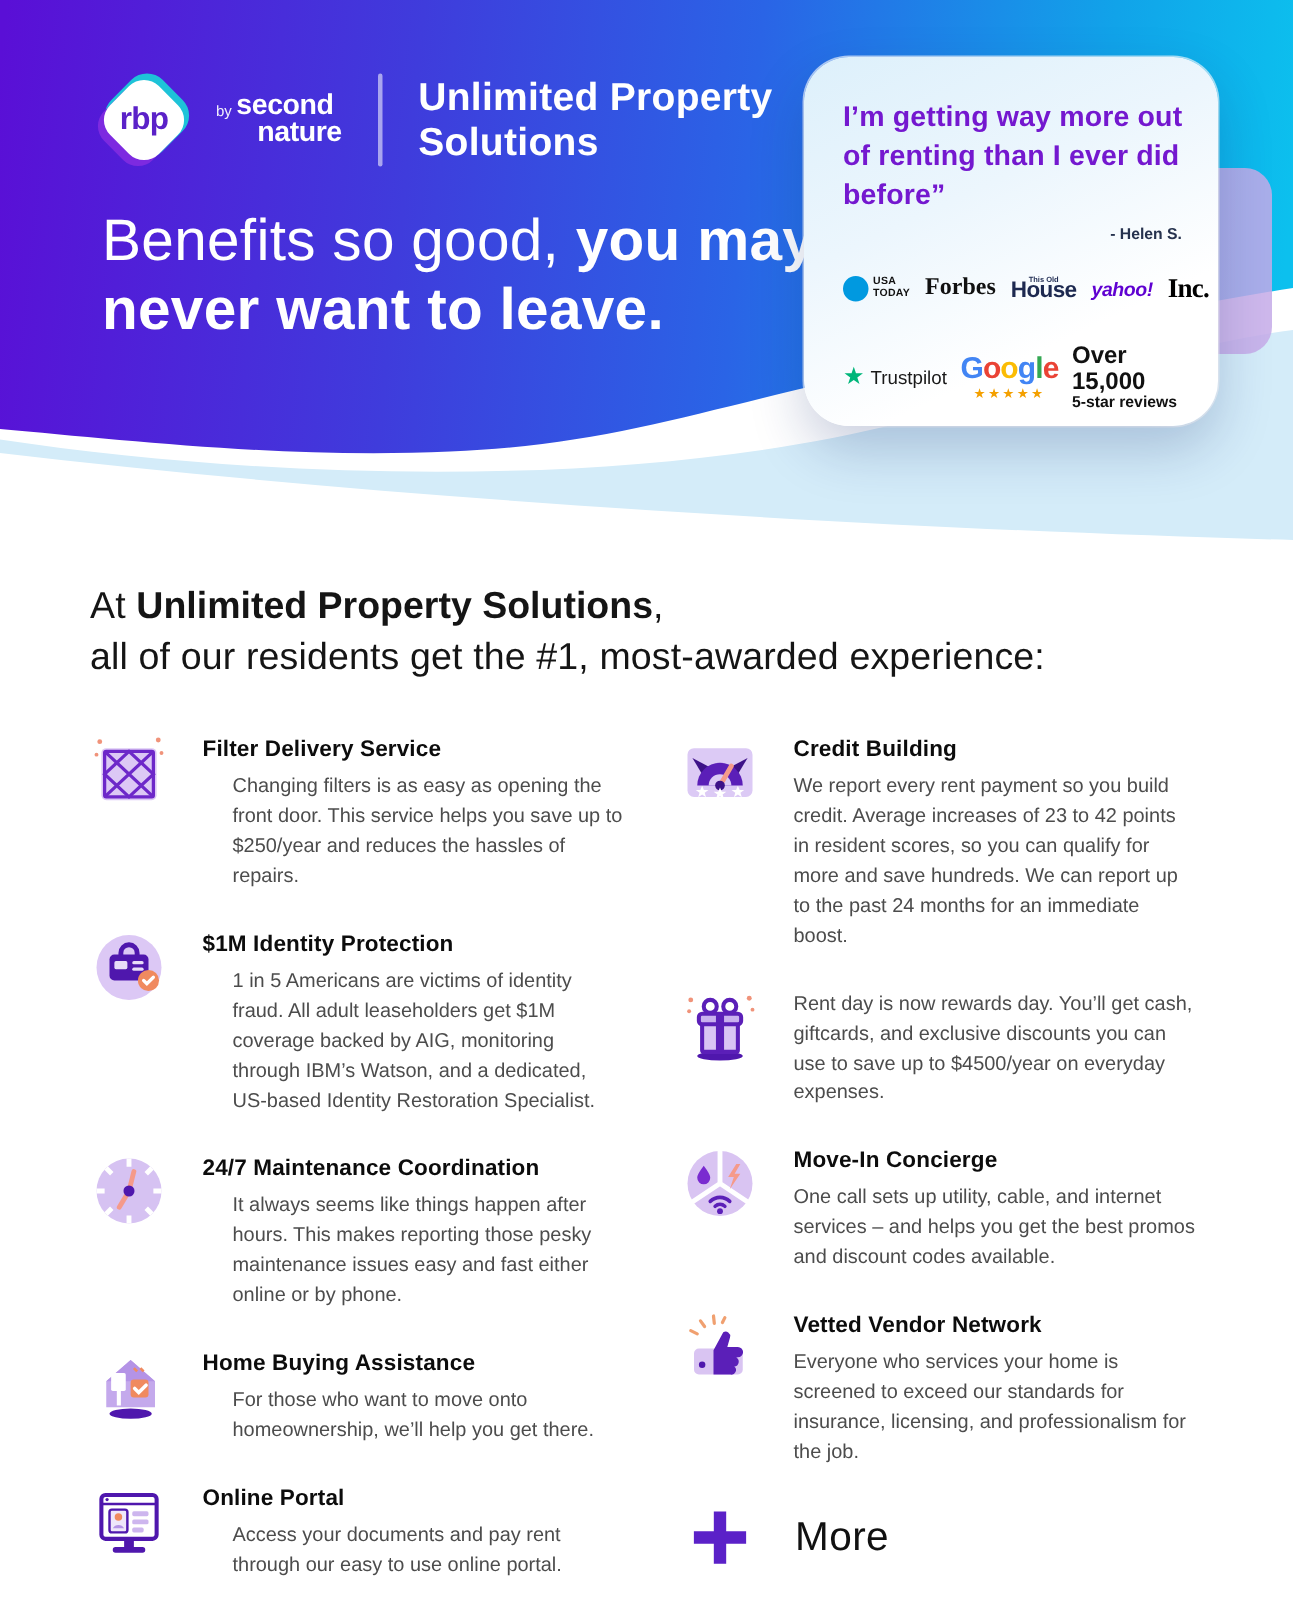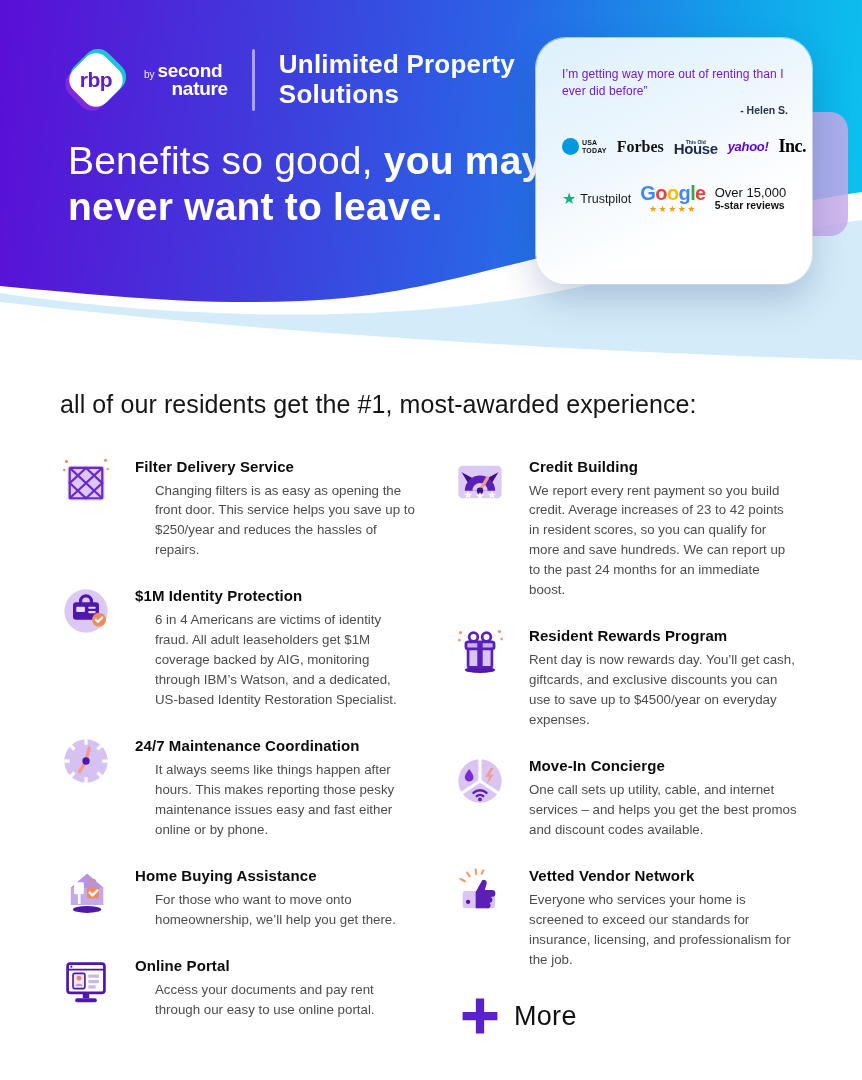--- a/index.html
+++ b/index.html
@@ -26,21 +26,21 @@
   .company{color:#fff;font-size:26px;font-weight:700;line-height:1.14;width:258px;letter-spacing:.2px;}
 
   .headline{position:absolute;top:138px;left:68px;width:530px;color:#fff;font-size:39px;line-height:1.18;font-weight:300;z-index:3;letter-spacing:.2px;}
   .headline b{font-weight:700;}
 
   
   .quote-card{position:absolute;top:38px;right:50px;width:276px;height:246px;border-radius:30px;z-index:4;box-sizing:border-box;
     background:linear-gradient(155deg,#ddf0fb 0%,#ecf6fd 38%,#ffffff 72%);
     box-shadow:0 16px 36px rgba(20,40,110,.22),0 0 0 1px rgba(255,255,255,.65);
     padding:28px 22px 0 26px;}
-  .quote{color:#7418cf;font-size:12px;font-weight:400;line-height:1.38;letter-spacing:.1px;}
+  .quote{color:#7418cf;font-size:19px;font-weight:700;line-height:1.38;letter-spacing:.1px;}
   .attribution{text-align:right;font-size:10.5px;color:#26324e;font-weight:700;margin-top:5px;padding-right:2px;}
 
   .media-row{display:flex;align-items:center;gap:10px;margin-top:20px;}
   .usat{display:flex;align-items:center;gap:3px;}
   .usat-circle{width:17px;height:17px;border-radius:50%;background:#0099e0;}
   .usat-text{font-size:7px;font-weight:800;line-height:1.1;color:#111;letter-spacing:.2px;}
   .forbes{font-family:"Liberation Serif",serif;font-size:16px;font-weight:700;color:#111;}
   .toh{text-align:center;color:#1d2950;line-height:.6;}
   .toh-small{font-size:5px;font-weight:700;display:block;}
   .toh-big{font-size:15px;font-weight:800;letter-spacing:-.4px;display:block;}
@@ -49,40 +49,40 @@
 
   .reviews-row{display:flex;align-items:center;gap:9px;margin-top:26px;}
   .trustpilot{display:flex;gap:4px;align-items:center;}
   .tp-star{color:#00b67a;font-size:16px;line-height:1;}
   .tp-text{font-size:12.5px;color:#191919;font-weight:500;}
   .google-block{text-align:center;line-height:1;}
   .google{font-size:20px;font-weight:700;letter-spacing:-.6px;}
   .google .ch0{color:#4285F4}.google .ch1{color:#EA4335}.google .ch2{color:#FBBC05}.google .ch3{color:#4285F4}.google .ch4{color:#34A853}.google .ch5{color:#EA4335}
   .gstars{color:#f4a000;font-size:9px;letter-spacing:1.5px;margin-top:2px;}
   .reviews-text{line-height:1.08;}
-  .rt1{font-size:13px;font-weight:400;color:#111;display:block;}
+  .rt1{font-size:16px;font-weight:700;color:#111;display:block;}
   .rt2{font-size:10.5px;font-weight:700;color:#111;display:block;}
 
   
   .main{padding-left:60px;}
   .main-heading{margin-top:16px;font-size:25px;color:#151515;line-height:1.34;letter-spacing:.1px;}
   .main-heading b{font-weight:700;letter-spacing:0;}
 
   .benefits{display:flex;margin-top:34px;}
   .col-left{width:352px;}
   .col-right{width:340px;margin-left:42px;}
   .benefit{display:flex;margin-bottom:25px;}
   .benefit-icon{width:52px;height:52px;flex:0 0 52px;margin-right:23px;}
   .benefit-icon svg{width:52px;height:52px;display:block;}
   .benefit-title{font-size:15px;font-weight:700;color:#0c0c0c;margin:2px 0 6px 0;letter-spacing:.1px;}
   .benefit-desc{font-size:13.3px;color:#4c4c4c;line-height:1.5;}
   .col-left .benefit-desc{width:262px;margin-left:20px;}
   .col-right .benefit-desc{width:268px;}
 
-  .more-row{display:flex;align-items:center;gap:12px;margin-top:12px;margin-left:4px;}
+  .more-row{display:flex;align-items:center;gap:28px;margin-top:12px;margin-left:4px;}
   .more-icon svg{width:44px;height:44px;display:block;}
   .more-label{font-size:27px;color:#111;font-weight:500;letter-spacing:.3px;}
 </style>
 </head>
 <body>
 
 <div class="hero">
   <svg class="hero-svg" viewBox="0 0 862 372" preserveAspectRatio="none">
     <defs>
       <linearGradient id="hdr" x1="0" y1="40" x2="862" y2="130" gradientUnits="userSpaceOnUse">
@@ -157,20 +157,21 @@
       <div class="reviews-text">
         <span class="rt1">Over 15,000</span>
         <span class="rt2">5-star reviews</span>
       </div>
     </div>
   </div>
 </div>
 
 <div class="main">
   <div class="main-heading">
+    <div><span>At </span><b>Unlimited Property Solutions</b><span>,</span></div>
     <div>all of our residents get the #1, most-awarded experience:</div>
   </div>
 
   <div class="benefits">
 
     <div class="col-left">
 
       <div class="benefit">
         <div class="benefit-icon">
           <svg viewBox="0 0 48 48">
@@ -202,21 +203,21 @@
             <rect x="12" y="16" width="24" height="16" rx="3" fill="#4f17ad"></rect>
             <rect x="15" y="20" width="8" height="5" rx="1" fill="#e8dcf8"></rect>
             <rect x="26" y="20" width="7" height="2" rx="1" fill="#e8dcf8"></rect>
             <rect x="26" y="24" width="7" height="2" rx="1" fill="#e8dcf8"></rect>
             <circle cx="36" cy="32" r="6.5" fill="#f08a5f"></circle>
             <path d="M33 32 l2 2 l4 -4" stroke="#fff" stroke-width="2" fill="none" stroke-linecap="round"></path>
           </svg>
         </div>
         <div class="benefit-text">
           <div class="benefit-title">$1M Identity Protection</div>
-          <div class="benefit-desc">6 in 4 Americans are victims of identity fraud. All adult leaseholders get $1M coverage backed by AIG, monitoring through IBM’s Watson, and a dedicated, US-based Identity Restoration Specialist.</div>
+          <div class="benefit-desc">1 in 5 Americans are victims of identity fraud. All adult leaseholders get $1M coverage backed by AIG, monitoring through IBM’s Watson, and a dedicated, US-based Identity Restoration Specialist.</div>
         </div>
       </div>
 
       <div class="benefit">
         <div class="benefit-icon">
           <svg viewBox="0 0 48 48">
             <circle cx="24" cy="24" r="20" fill="#d6c2f2"></circle>
             <g stroke="#ffffff" stroke-width="3">
               <path d="M24 4 v5 M24 39 v5 M4 24 h5 M39 24 h5 M9.9 9.9 l3.5 3.5 M34.6 34.6 l3.5 3.5 M38.1 9.9 l-3.5 3.5 M13.4 34.6 l-3.5 3.5"></path>
             </g>
@@ -312,21 +313,20 @@
             <circle cx="30" cy="11" r="4" fill="none" stroke="#5b1fb8" stroke-width="2.5"></circle>
             <g fill="#f0937a">
               <circle cx="6" cy="7" r="1.5"></circle>
                 <circle cx="42" cy="6" r="1.5"></circle>
                 <circle cx="44" cy="13" r="1.2"></circle>
                 <circle cx="5" cy="14" r="1.2"></circle>
             </g>
           </svg>
         </div>
         <div class="benefit-text">
-          <div class="benefit-title">Resident Rewards Program</div>
           <div class="benefit-desc">Rent day is now rewards day. You’ll get cash, giftcards, and exclusive discounts you can use to save up to $4500/year on everyday expenses.</div>
         </div>
       </div>
 
       <div class="benefit">
         <div class="benefit-icon">
           <svg viewBox="0 0 48 48">
             <circle cx="24" cy="24" r="20" fill="#d9c4f2"></circle>
             <g stroke="#ffffff" stroke-width="3" fill="none">
               <path d="M24 24 V3 M24 24 L6 36 M24 24 L42 36"></path>

